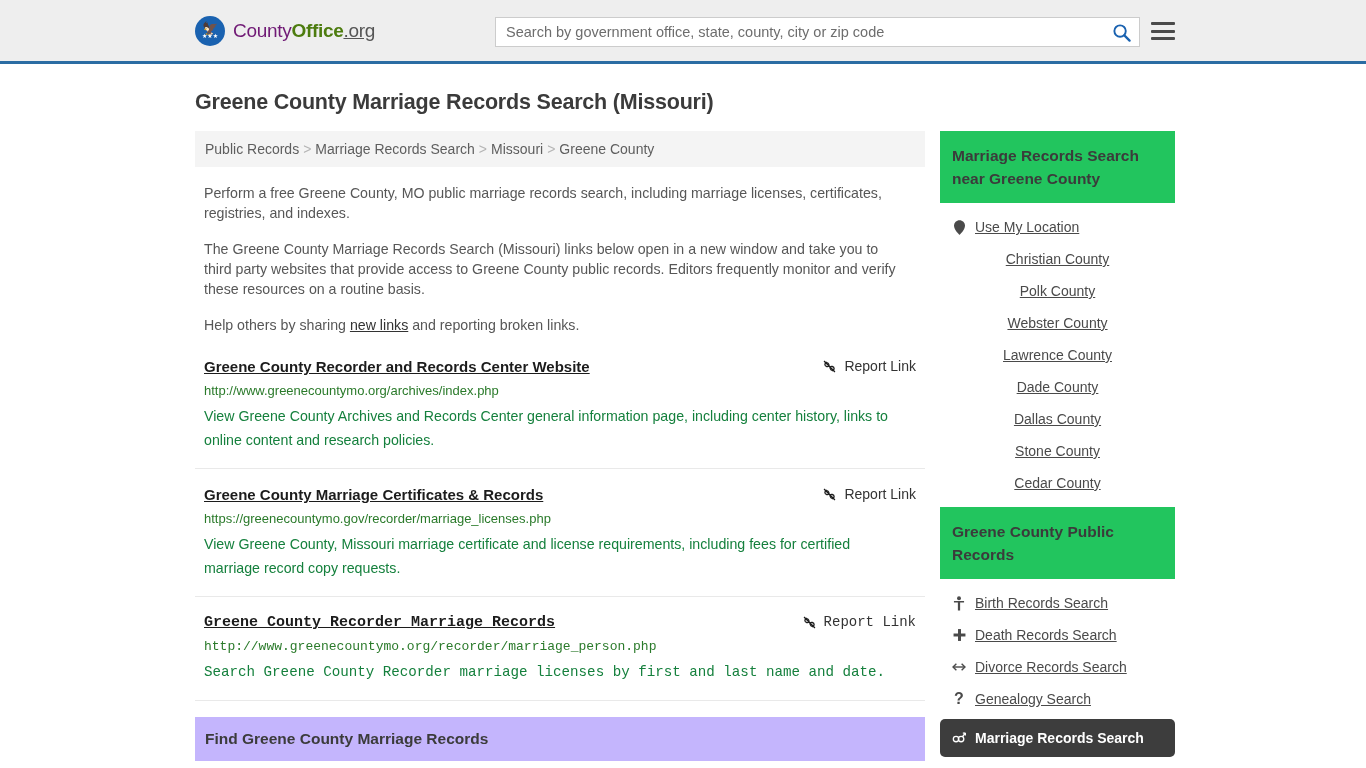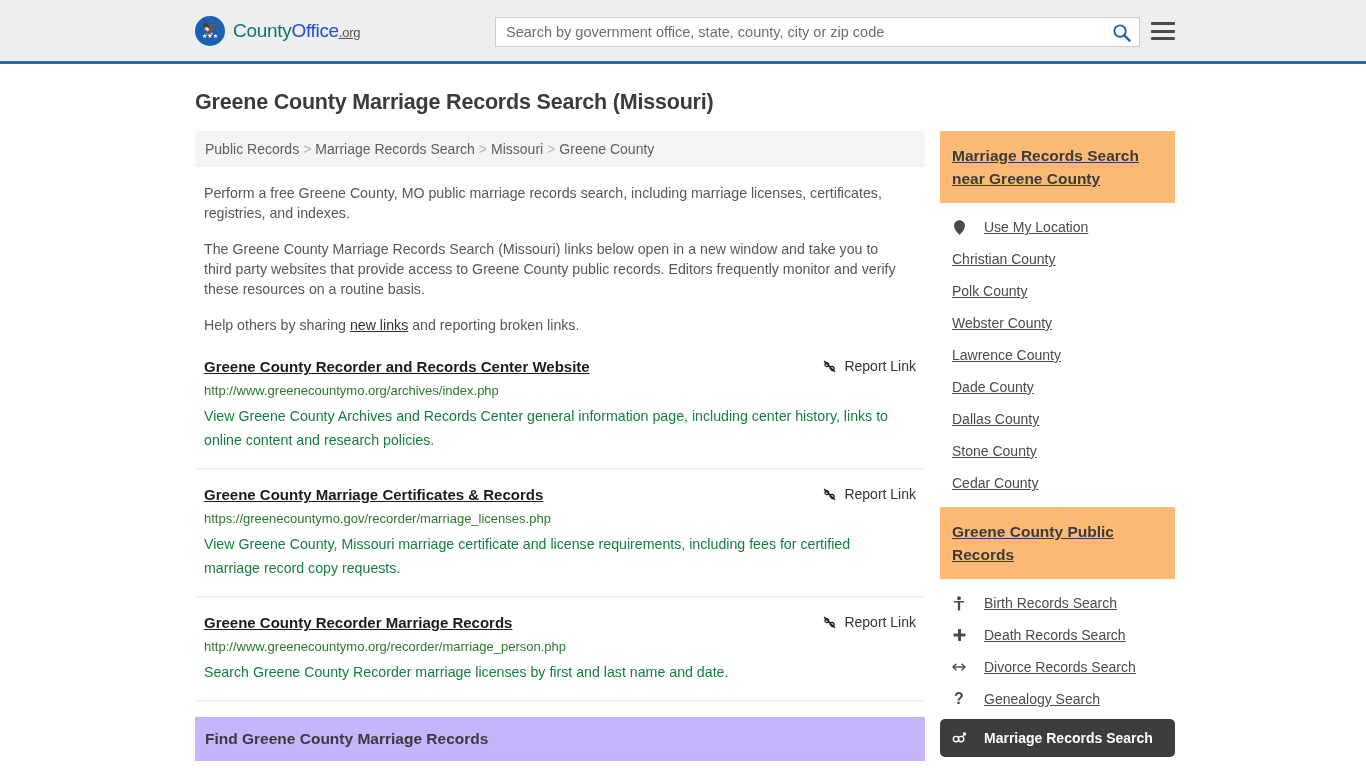--- a/index.html
+++ b/index.html
@@ -57,23 +57,23 @@
     color: #ffffff;
     letter-spacing: 0px;
   }
   .logo-text {
     margin-left: 8px;
     font-size: 19px;
     letter-spacing: -0.3px;
     color: #333333;
     white-space: nowrap;
   }
-  .logo-text .bold-blue { font-weight: normal; color: #1d4ed8; }
-  .logo-text .bold-dark { color: #0f766e; }
-  .logo-text .tld { color: #555555; font-size: 13px; text-decoration: underline; }
+  .logo-text .bold-blue { font-weight: bold; color: #4d7c0f; }
+  .logo-text .bold-dark { color: #701a75; }
+  .logo-text .tld { color: #555555; font-size: 19px; text-decoration: underline; }
 
   .search-wrap {
     position: absolute;
     left: 495px;
     top: 17px;
     width: 645px;
     height: 30px;
     background: #ffffff;
     border: 1px solid #cccccc;
     display: flex;
@@ -174,21 +174,21 @@
   }
 
   
   .results { margin-top: 22px; }
   .result {
     padding: 0 0 16px 9px;
     border-bottom: 1px solid #e9e9e9;
     margin-bottom: 16px;
     position: relative;
   }
-  .result:last-child { border-bottom: 1px solid #e9e9e9; }
+  .result:last-child { border-bottom: 1px solid #e9e9e9; font-family: Liberation Mono, monospace; }
   .result-head {
     display: flex;
     align-items: flex-start;
     justify-content: space-between;
   }
   .result-title {
     font-size: 15px;
     font-weight: bold;
     color: #1c1c1c;
     text-decoration: underline;
@@ -230,33 +230,32 @@
   .find-box h2 {
     margin: 0;
     font-size: 15.5px;
     font-weight: bold;
     color: #3b3b3b;
   }
 
   
   .side-box { margin-bottom: 8px; }
   .side-head {
-    background: #fdba74;
+    background: #22c55e;
     padding: 13px 12px;
     font-size: 15.5px;
     font-weight: bold;
     color: #3b3b3b;
     line-height: 23px;
-    text-decoration: underline;
   }
   .side-list { padding: 8px 0 0 0; }
   .side-item {
     display: flex;
     align-items: center;
-    gap: 18px;
+    gap: 9px;
     padding: 8px 12px;
     font-size: 14px;
   }
   .side-item a {
     color: #4a4a4a;
     text-decoration: underline;
     cursor: pointer;
   }
   .side-item .ico {
     width: 14px;
@@ -269,21 +268,21 @@
     line-height: 1;
   }
   .side-item.active {
     background: #3d3d3d;
     border-radius: 5px;
     margin: 4px 0 0 0;
     padding: 11px 12px;
   }
   .side-item.active a { color: #ffffff; text-decoration: none; font-weight: bold; }
   .side-item.active .ico { color: #ffffff; }
-  .side-item.plain { padding-left: 12px; }
+  .side-item.plain { padding-left: 12px; justify-content: center; }
 </style>
 </head>
 <body>
 
 <div class="site-header">
   <div class="logo-wrap">
     <div class="logo-mark">
       <div class="eagle">🦅</div>
       <div class="stars">★★★</div>
     </div>

